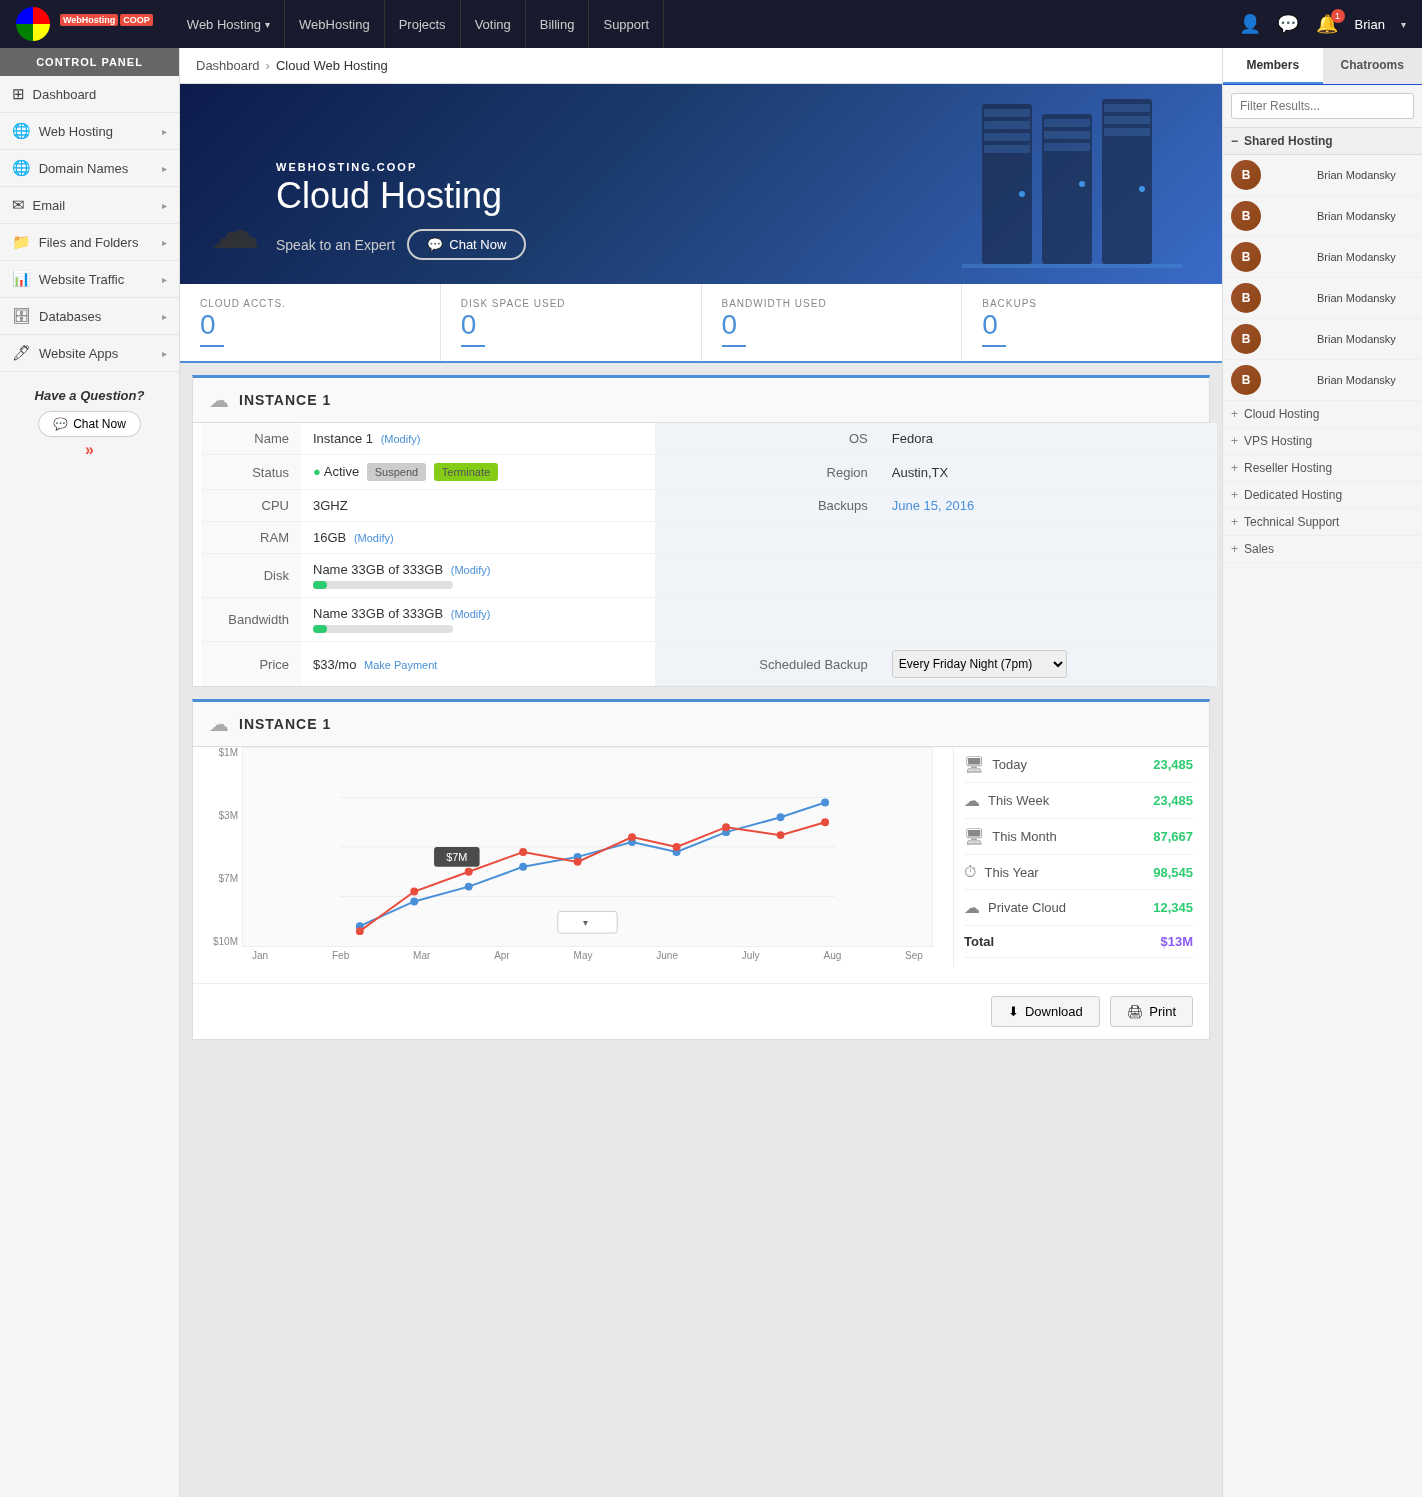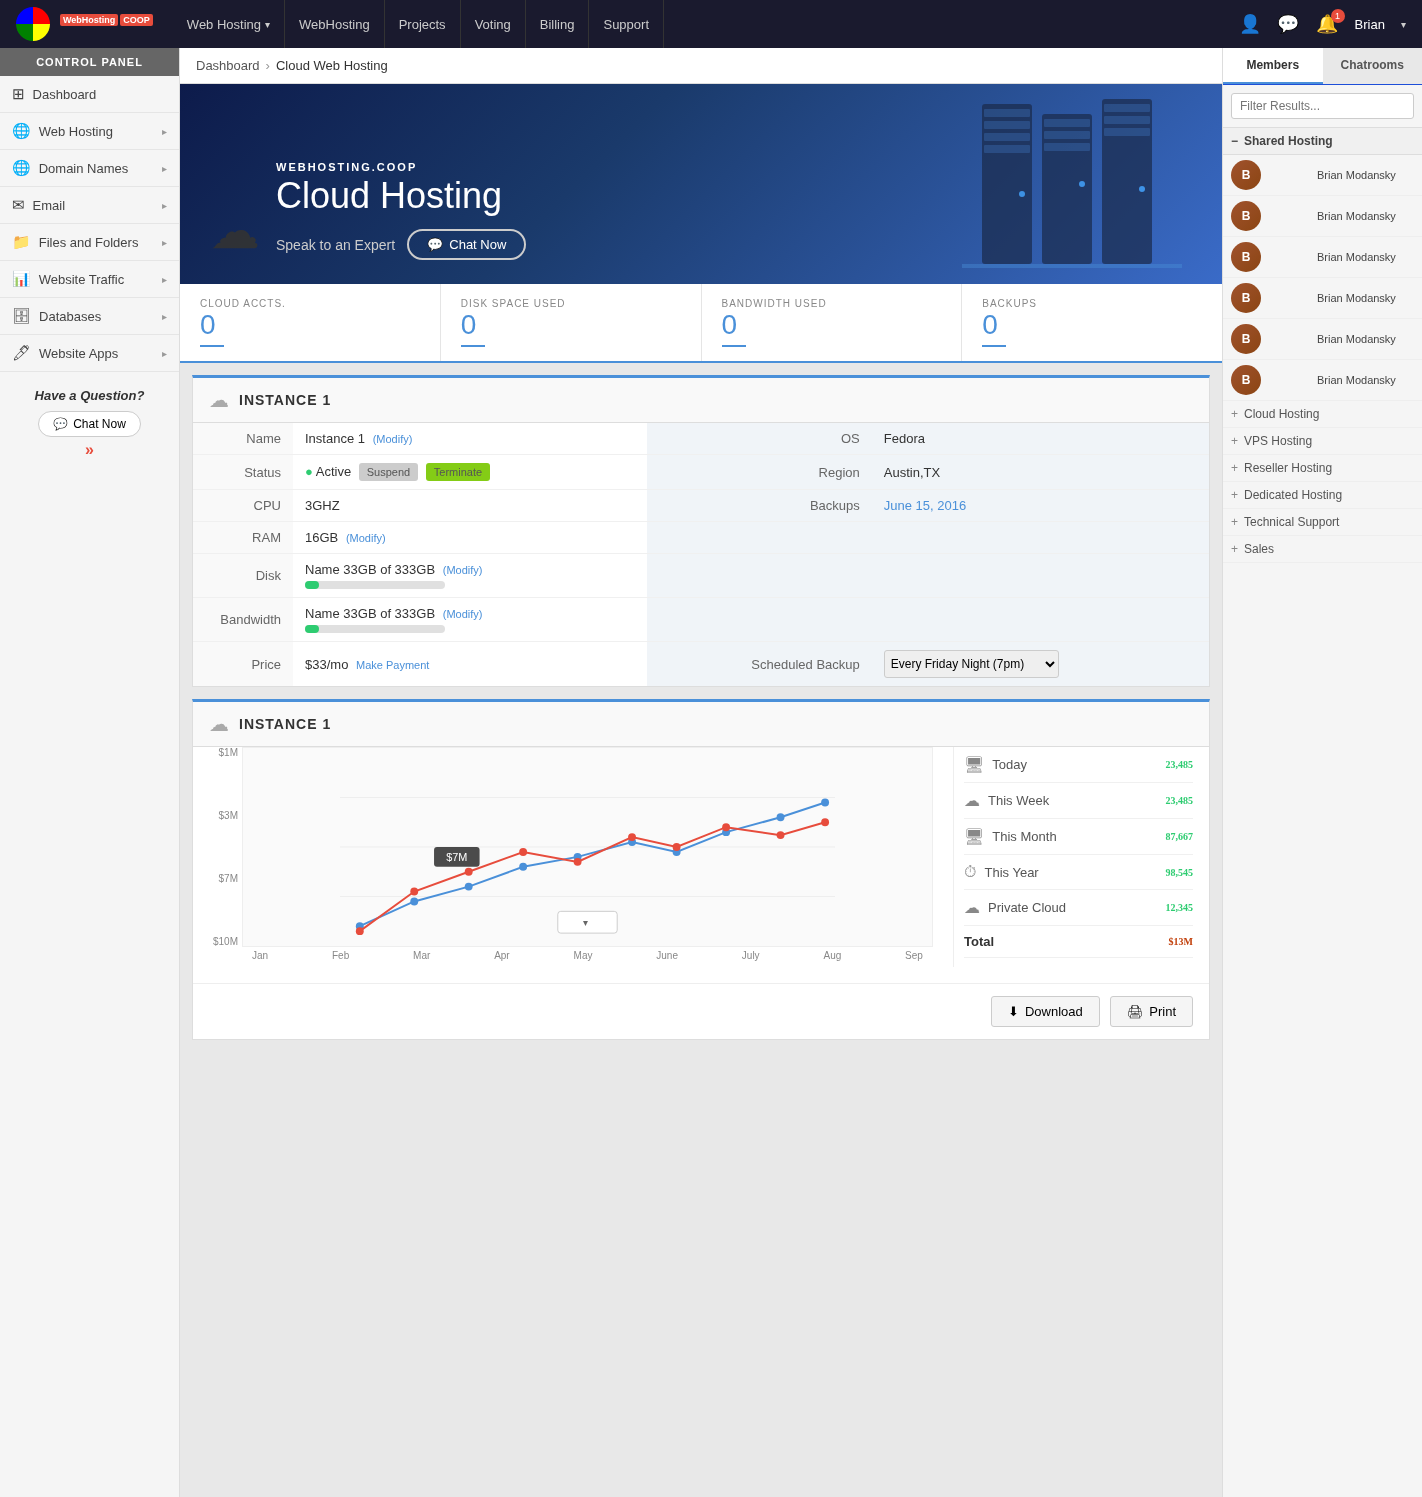--- a/index.html
+++ b/index.html
@@ -190,21 +190,21 @@
     .instance-header {
       display: flex;
       align-items: center;
       padding: 10px 16px;
       background: #f9f9f9;
       border-bottom: 1px solid #ddd;
       gap: 10px;
     }
     .instance-header .cloud-icon { font-size: 20px; color: #aaa; }
     .instance-header h3 { font-size: 14px; font-weight: bold; color: #333; letter-spacing: 1px; }
-    .instance-table { width: 100%; border-collapse: collapse; }
+    .instance-table { width: 100%; border-collapse: collapse; margin-left: 8px; }
     .instance-table td { padding: 8px 12px; vertical-align: middle; }
     .instance-table tr { border-bottom: 1px solid #f0f0f0; }
     .instance-table tr:last-child { border-bottom: none; }
     .label-cell { text-align: right; color: #666; font-size: 13px; padding-right: 16px; width: 100px; background: #f9f9f9; }
     .value-cell { color: #333; font-size: 13px; }
     .right-label-cell { text-align: right; color: #666; font-size: 13px; padding-right: 16px; background: #f0f4f8; }
     .right-value-cell { color: #333; font-size: 13px; background: #f0f4f8; }
     .status-active { color: #2ecc71; }
     .status-btn {
       background: #ccc;
@@ -278,21 +278,21 @@
     }
     .stat-row {
       display: flex;
       align-items: center;
       padding: 8px 0;
       border-bottom: 1px solid #f0f0f0;
       gap: 8px;
     }
     .stat-row .sr-icon { font-size: 16px; color: #888; }
     .stat-row .sr-label { flex: 1; font-size: 13px; color: #555; }
-    .stat-row .sr-value { font-size: 10px; font-weight: bold; color: #2ecc71; font-family: Liberation Serif, serif; }
+    .stat-row .sr-value { font-size: 13px; font-weight: bold; color: #2ecc71; }
     .stat-row.total .sr-label { font-weight: bold; color: #333; }
     .stat-row.total .sr-value { color: #333; }
     .chart-y-labels {
       display: flex;
       flex-direction: column-reverse;
       justify-content: space-between;
       height: 200px;
       padding: 0 4px;
       font-size: 10px;
       color: #888;
@@ -745,21 +745,21 @@
             <span class="sr-label">This Year</span>
             <span class="sr-value">98,545</span>
           </div>
           <div class="stat-row">
             <span class="sr-icon">☁</span>
             <span class="sr-label">Private Cloud</span>
             <span class="sr-value">12,345</span>
           </div>
           <div class="stat-row total">
             <span class="sr-label">Total</span>
-            <span class="sr-value" style="color:#c2410c; font-weight:bold;">$13M</span>
+            <span class="sr-value" style="color:#8b5cf6; font-weight:bold;">$13M</span>
           </div>
         </div>
       </div>
       <div class="bottom-actions">
         <button class="action-btn">
           <span>⬇</span>
           <span>Download</span>
         </button>
         <button class="action-btn">
           <span>🖨</span>

